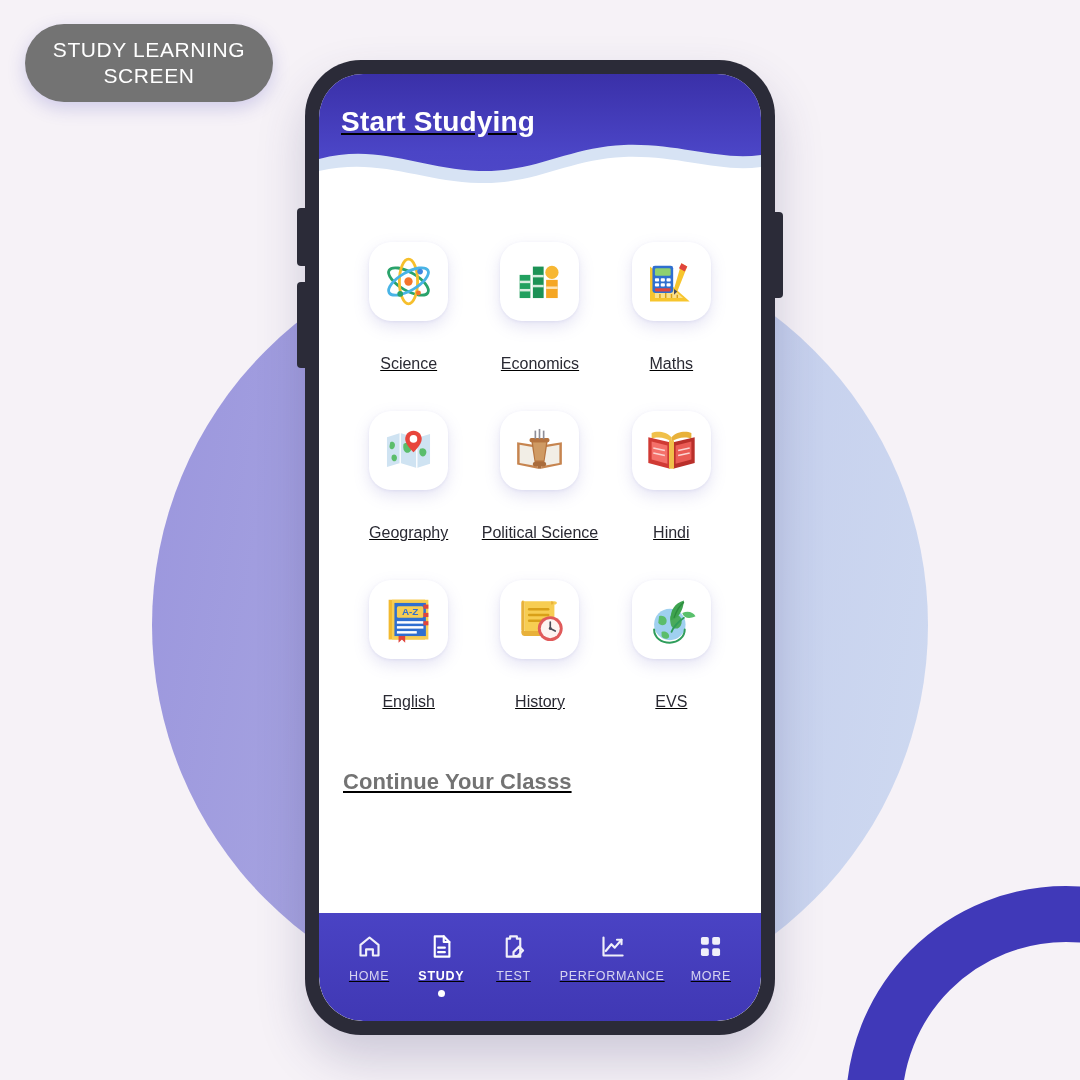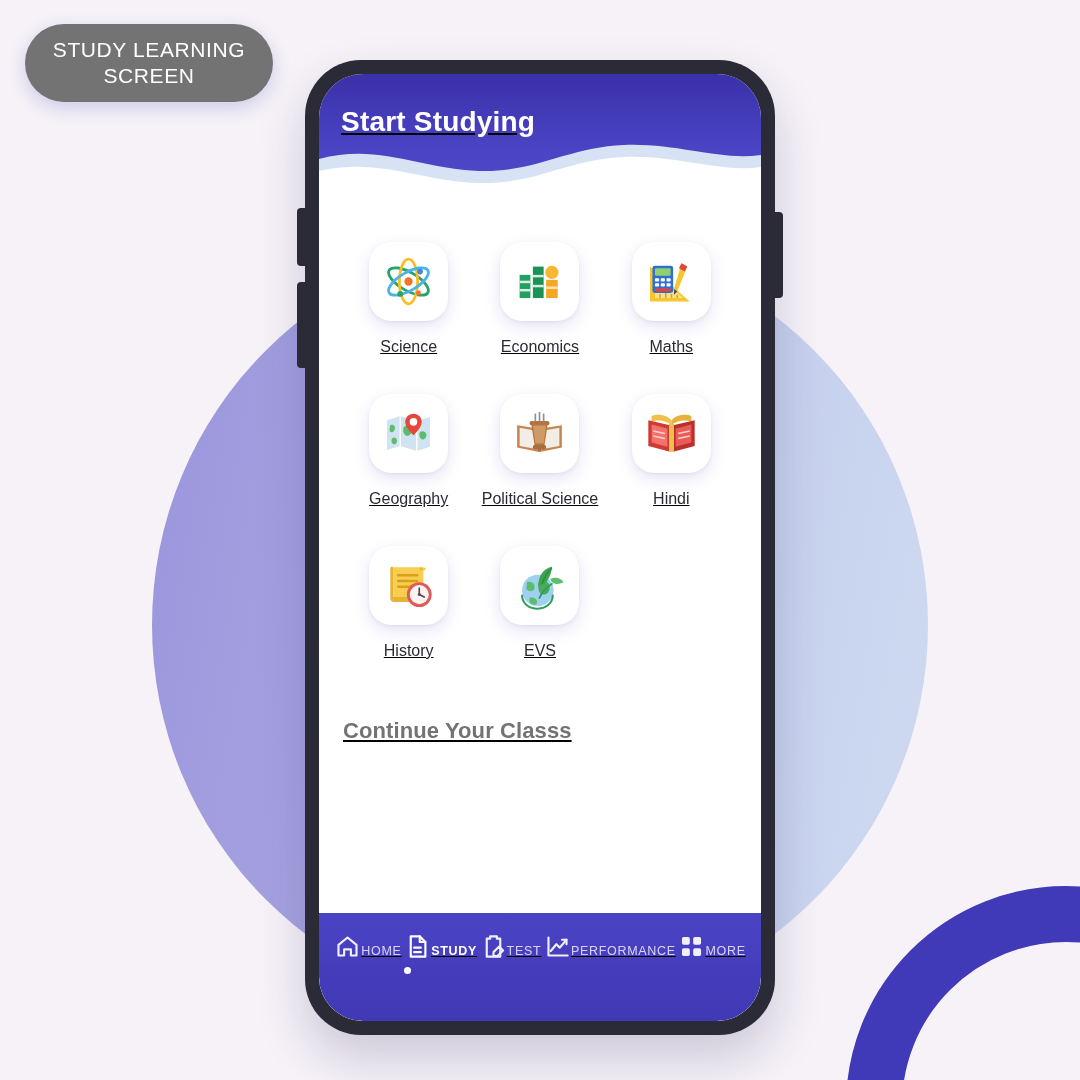--- a/index.html
+++ b/index.html
@@ -138,21 +138,21 @@
     height: 79px;
     border-radius: 22px;
     background: #ffffff;
     box-shadow: 0 6px 16px rgba(126,120,200,0.20), 0 1px 3px rgba(126,120,200,0.12);
     display: flex;
     align-items: center;
     justify-content: center;
   }
   .subject-card svg { width: 53px; height: 53px; display: block; }
   .subject-label {
-    margin-top: 17px;
+    margin-top: 34px;
     font-size: 16px;
     color: #2a2a33;
     text-align: center;
     white-space: nowrap;
   }
 
   .section-title {
     margin-top: 58px;
     font-size: 22px;
     font-weight: bold;
@@ -166,21 +166,21 @@
     height: 108px;
     background: linear-gradient(180deg, #4a43c4 0%, #4038b4 100%);
     border-radius: 0 0 44px 44px;
     display: flex;
     align-items: flex-start;
     justify-content: space-around;
     padding: 20px 14px 0 14px;
   }
   .nav-item {
     display: flex;
-    flex-direction: row;
+    flex-direction: column;
     align-items: center;
     cursor: pointer;
     position: relative;
     min-width: 52px;
     justify-content: space-between;
   }
   .nav-item svg {
     width: 27px;
     height: 27px;
     stroke: #ffffff;
@@ -339,20 +339,39 @@
               <path d="M8,21 L27,26 L27,48 L8,43 Z" fill="#f4706a"></path>
               <path d="M56,21 L37,26 L37,48 L56,43 Z" fill="#ea5b55"></path>
               <path d="M10,29 L24,32 M10,35 L24,38" stroke="#fbd3d1" stroke-width="2"></path>
               <path d="M54,29 L40,32 M54,35 L40,38" stroke="#fbd3d1" stroke-width="2"></path>
               <rect x="29" y="20" width="6" height="34" fill="#f0c04a"></rect>
             </svg>
           </div>
           <div class="subject-label">Hindi</div>
         </div>
 
+        <div class="subject">
+          <div class="subject-card">
+            <svg viewBox="0 0 64 64">
+              <path d="M8,8 L52,8 L52,56 L8,56 Z" fill="#f2b92f"></path>
+              <path d="M12,8 L56,8 L56,56 L12,56 Z" fill="#f7cd52"></path>
+              <rect x="15" y="12" width="38" height="40" fill="#2f6fd0"></rect>
+              <rect x="18" y="16" width="32" height="14" rx="2" fill="#f7cd52"></rect>
+              <text x="34" y="27" font-family="Liberation Sans, sans-serif" font-size="12" font-weight="bold" fill="#2f6fd0" text-anchor="middle">A-Z</text>
+              <rect x="18" y="34" width="32" height="3" fill="#ffffff"></rect>
+              <rect x="18" y="40" width="32" height="3" fill="#ffffff"></rect>
+              <rect x="18" y="46" width="24" height="3" fill="#ffffff"></rect>
+              <rect x="50" y="14" width="6" height="5" fill="#e0453d"></rect>
+              <rect x="50" y="24" width="6" height="5" fill="#e0453d"></rect>
+              <rect x="50" y="34" width="6" height="5" fill="#e0453d"></rect>
+              <path d="M20,52 L20,60 L24,56 L28,60 L28,52 Z" fill="#e0453d"></path>
+            </svg>
+          </div>
+          <div class="subject-label">English</div>
+        </div>
 
         <div class="subject">
           <div class="subject-card">
             <svg viewBox="0 0 64 64">
               <path d="M10,12 C10,8 14,8 14,12 L14,44 C14,48 10,48 10,44 Z" fill="#e8b13a"></path>
               <path d="M12,10 L50,10 C54,10 54,14 50,14 L50,46 C50,50 46,50 46,46 L14,46 L14,12 Z" fill="#f7cd52"></path>
               <path d="M46,10 C50,10 50,14 46,14 L46,10 Z" fill="#e8b13a"></path>
               <rect x="18" y="18" width="26" height="3" rx="1.5" fill="#d9a018"></rect>
               <rect x="18" y="25" width="26" height="3" rx="1.5" fill="#d9a018"></rect>
               <rect x="18" y="32" width="20" height="3" rx="1.5" fill="#d9a018"></rect>

